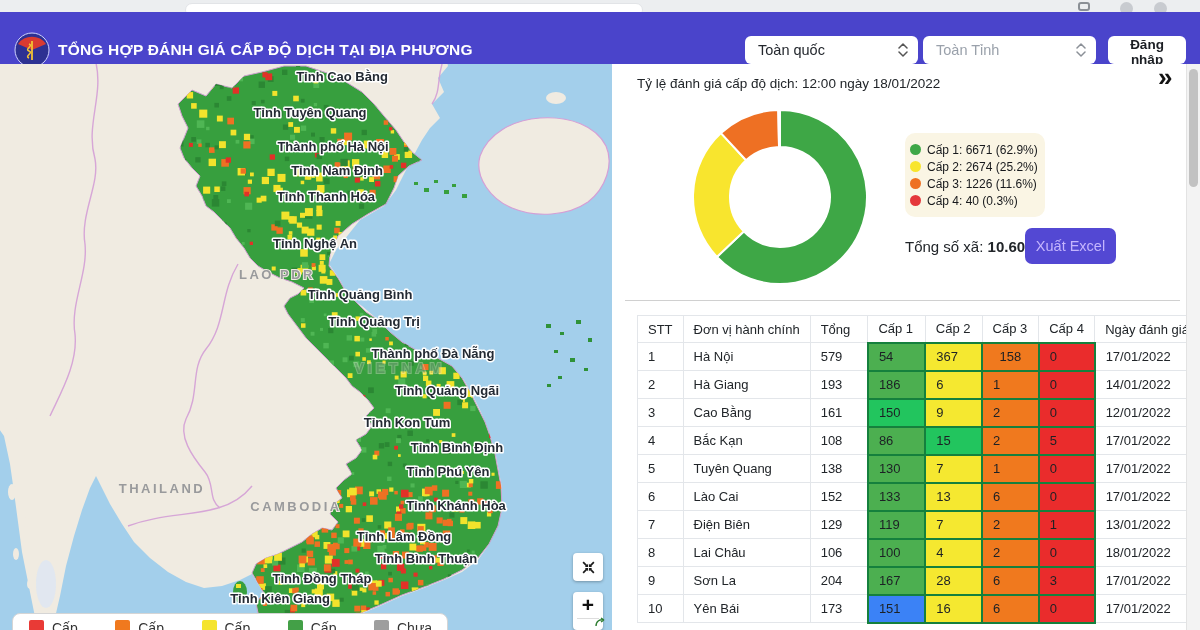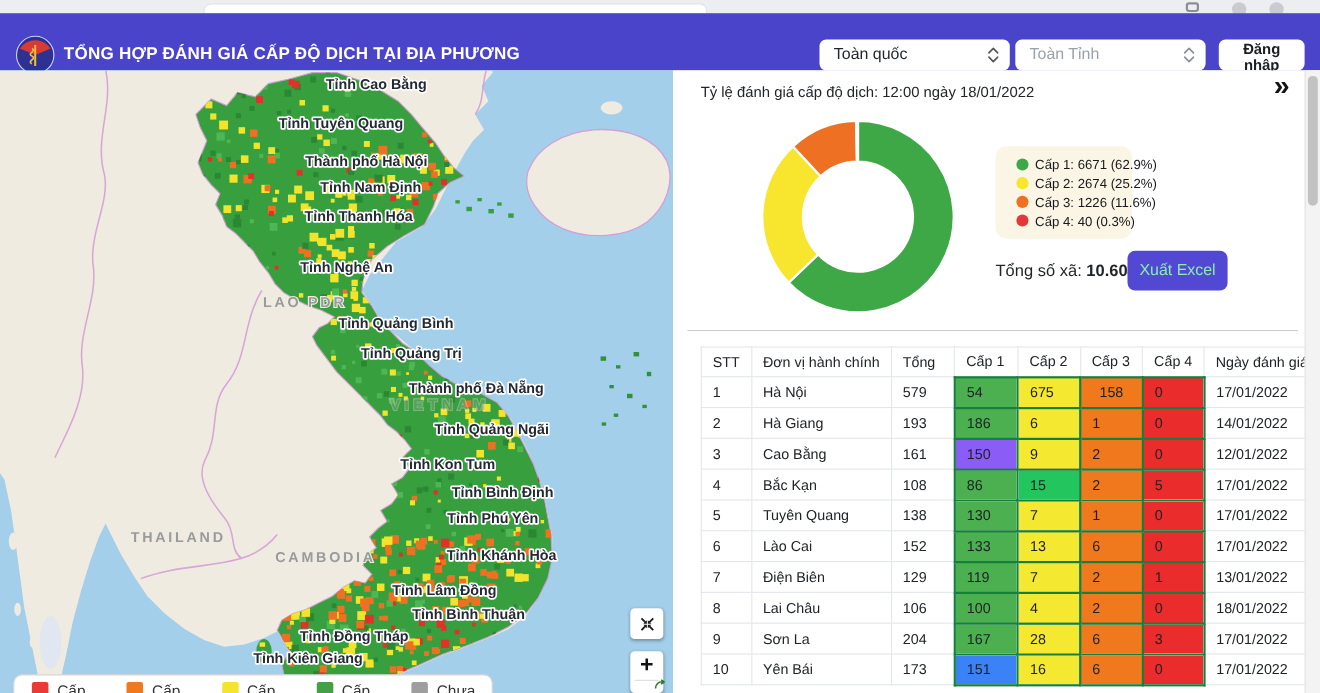--- a/index.html
+++ b/index.html
@@ -38,26 +38,26 @@
   #zoom-div{width:22px;border-top:1px solid #ddd;}
   .prov{font-size:13px;font-weight:600;fill:#232a33;paint-order:stroke;stroke:#ffffff;stroke-width:3px;stroke-linejoin:round;}
   .country{font-size:13px;font-weight:700;fill:#999a9c;letter-spacing:2.5px;paint-order:stroke;stroke:#f0ebe1;stroke-width:2px;}
   .country.faint{opacity:.35;font-size:14px;letter-spacing:4px;}
 
   
   #panel{left:612px;top:64px;width:588px;height:566px;background:#fff;overflow:hidden;}
   #chart-title{left:25px;top:12px;font-size:13.5px;color:#212529;}
   #collapse{left:546px;top:-2px;font-size:26px;font-weight:700;color:#141414;cursor:pointer;}
   #donut{left:75px;top:44px;}
-  #chart-legend{left:293px;top:69px;width:124px;background:#faf5e4;border-radius:10px;padding:8px 19px;}
+  #chart-legend{left:293px;top:69px;width:140px;background:#faf5e4;border-radius:10px;padding:8px 5px;}
   .leg-row{display:flex;align-items:center;gap:6px;height:17px;font-size:12px;color:#17191c;white-space:nowrap;}
   .leg-dot{width:11px;height:11px;border-radius:50%;flex:0 0 auto;}
   #total-line{left:293px;top:174px;font-size:15px;color:#212529;}
   #total-line b{font-weight:700;}
-  #excel-btn{left:413px;top:164px;width:91px;height:36px;background:#5348d3;color:#86efac;border:none;border-radius:7px;
+  #excel-btn{left:413px;top:164px;width:91px;height:36px;background:#5348d3;color:#c4b5fd;border:none;border-radius:7px;
     font-size:14.5px;cursor:pointer;font-family:inherit;}
   #divider{left:13px;top:236px;width:555px;border-top:1px solid #d0d0d0;}
   #prov-table{left:25px;top:251px;border-collapse:collapse;font-size:13px;color:#212529;}
   #prov-table th,#prov-table td{border:1px solid #e3e6ea;text-align:left;padding:0 10px;height:28px;font-weight:400;white-space:nowrap;overflow:hidden;}
   #prov-table th{font-weight:400;height:27px;}
   #prov-table td.lvl{border:2px solid #15803d;color:#1d2125;}
 
   
   #scrollbar{left:1186px;top:64px;width:14px;height:566px;background:#f3f3f3;border-left:1px solid #e3e3e3;}
   #scroll-thumb{left:2px;top:5px;width:9px;height:118px;background:#c2c2c2;border-radius:5px;}
@@ -1207,40 +1207,40 @@
           <th style="width: 56px;">Cấp 4</th>
           <th style="width: 100px;">Ngày đánh giá</th>
         </tr>
       </thead>
     <tbody>
         <tr>
           <td>1</td>
           <td>Hà Nội</td>
           <td>579</td>
           <td class="lvl" style="background: rgb(76, 175, 80);">54</td>
-          <td class="lvl" style="background: rgb(245, 232, 48);">675</td>
+          <td class="lvl" style="background: rgb(245, 232, 48);">367</td>
           <td class="lvl" style="background: rgb(240, 121, 30); text-align: center;">158</td>
           <td class="lvl" style="background: rgb(234, 44, 44);">0</td>
           <td>17/01/2022</td>
         </tr>
         <tr>
           <td>2</td>
           <td>Hà Giang</td>
           <td>193</td>
           <td class="lvl" style="background: rgb(76, 175, 80);">186</td>
           <td class="lvl" style="background: rgb(245, 232, 48);">6</td>
           <td class="lvl" style="background: rgb(240, 121, 30);">1</td>
           <td class="lvl" style="background: rgb(234, 44, 44);">0</td>
           <td>14/01/2022</td>
         </tr>
         <tr>
           <td>3</td>
           <td>Cao Bằng</td>
           <td>161</td>
-          <td class="lvl" style="background: #8b5cf6;">150</td>
+          <td class="lvl" style="background: #22c55e;">150</td>
           <td class="lvl" style="background: rgb(245, 232, 48);">9</td>
           <td class="lvl" style="background: rgb(240, 121, 30);">2</td>
           <td class="lvl" style="background: rgb(234, 44, 44);">0</td>
           <td>12/01/2022</td>
         </tr>
         <tr>
           <td>4</td>
           <td>Bắc Kạn</td>
           <td>108</td>
           <td class="lvl" style="background: rgb(76, 175, 80);">86</td>

